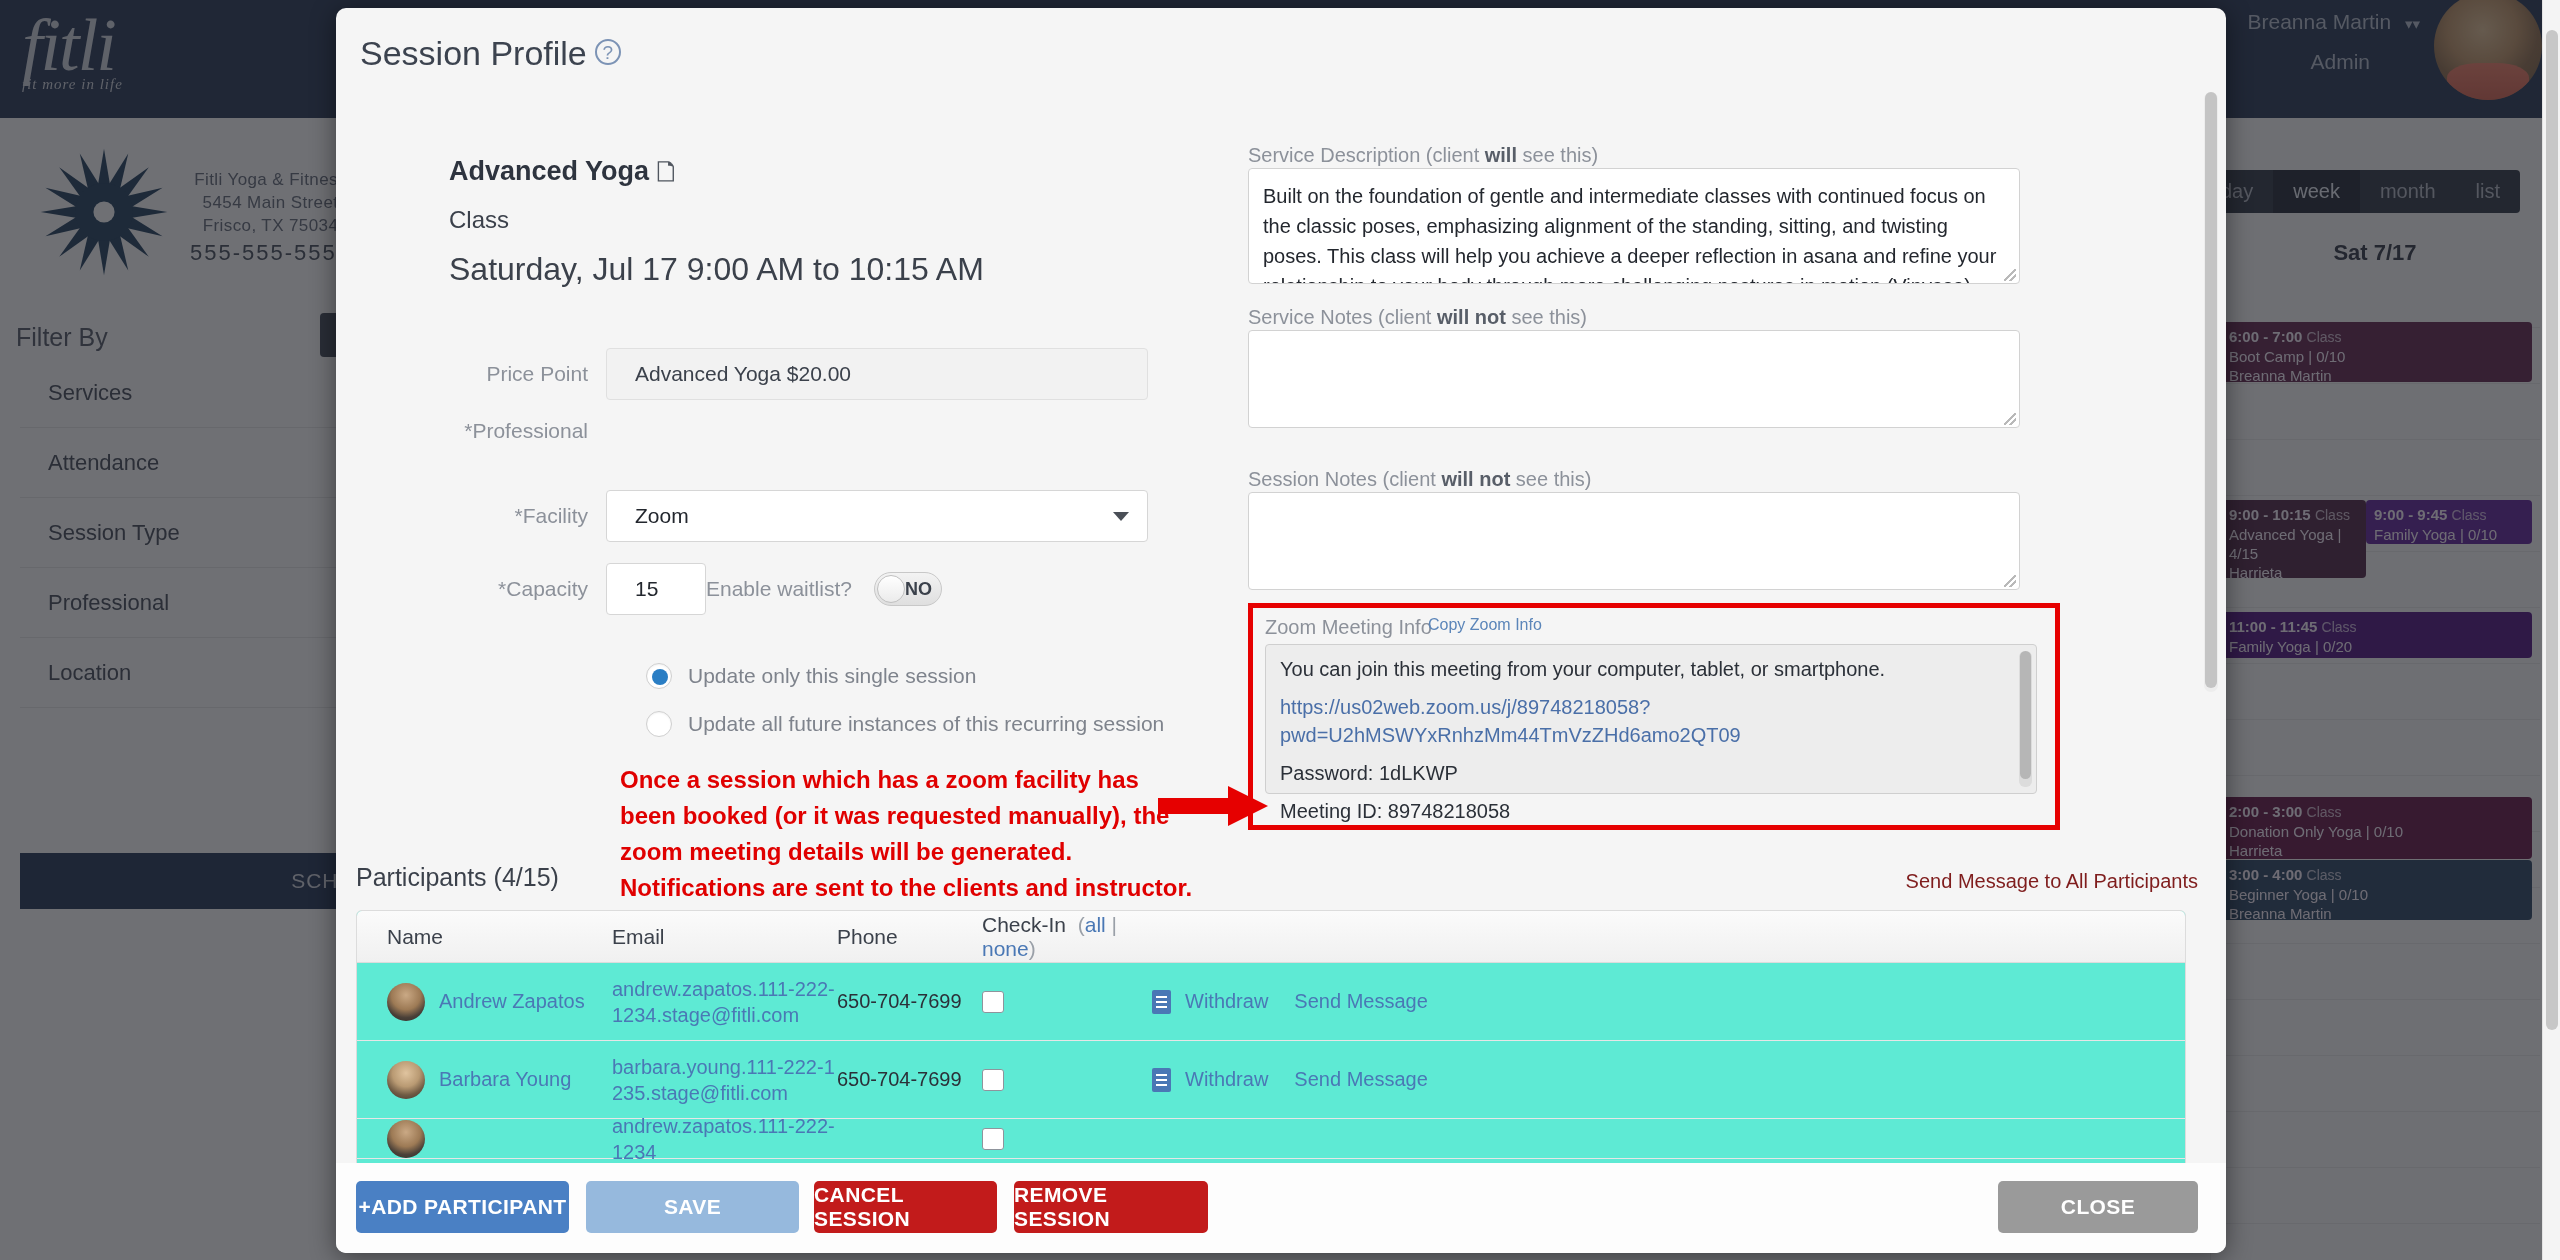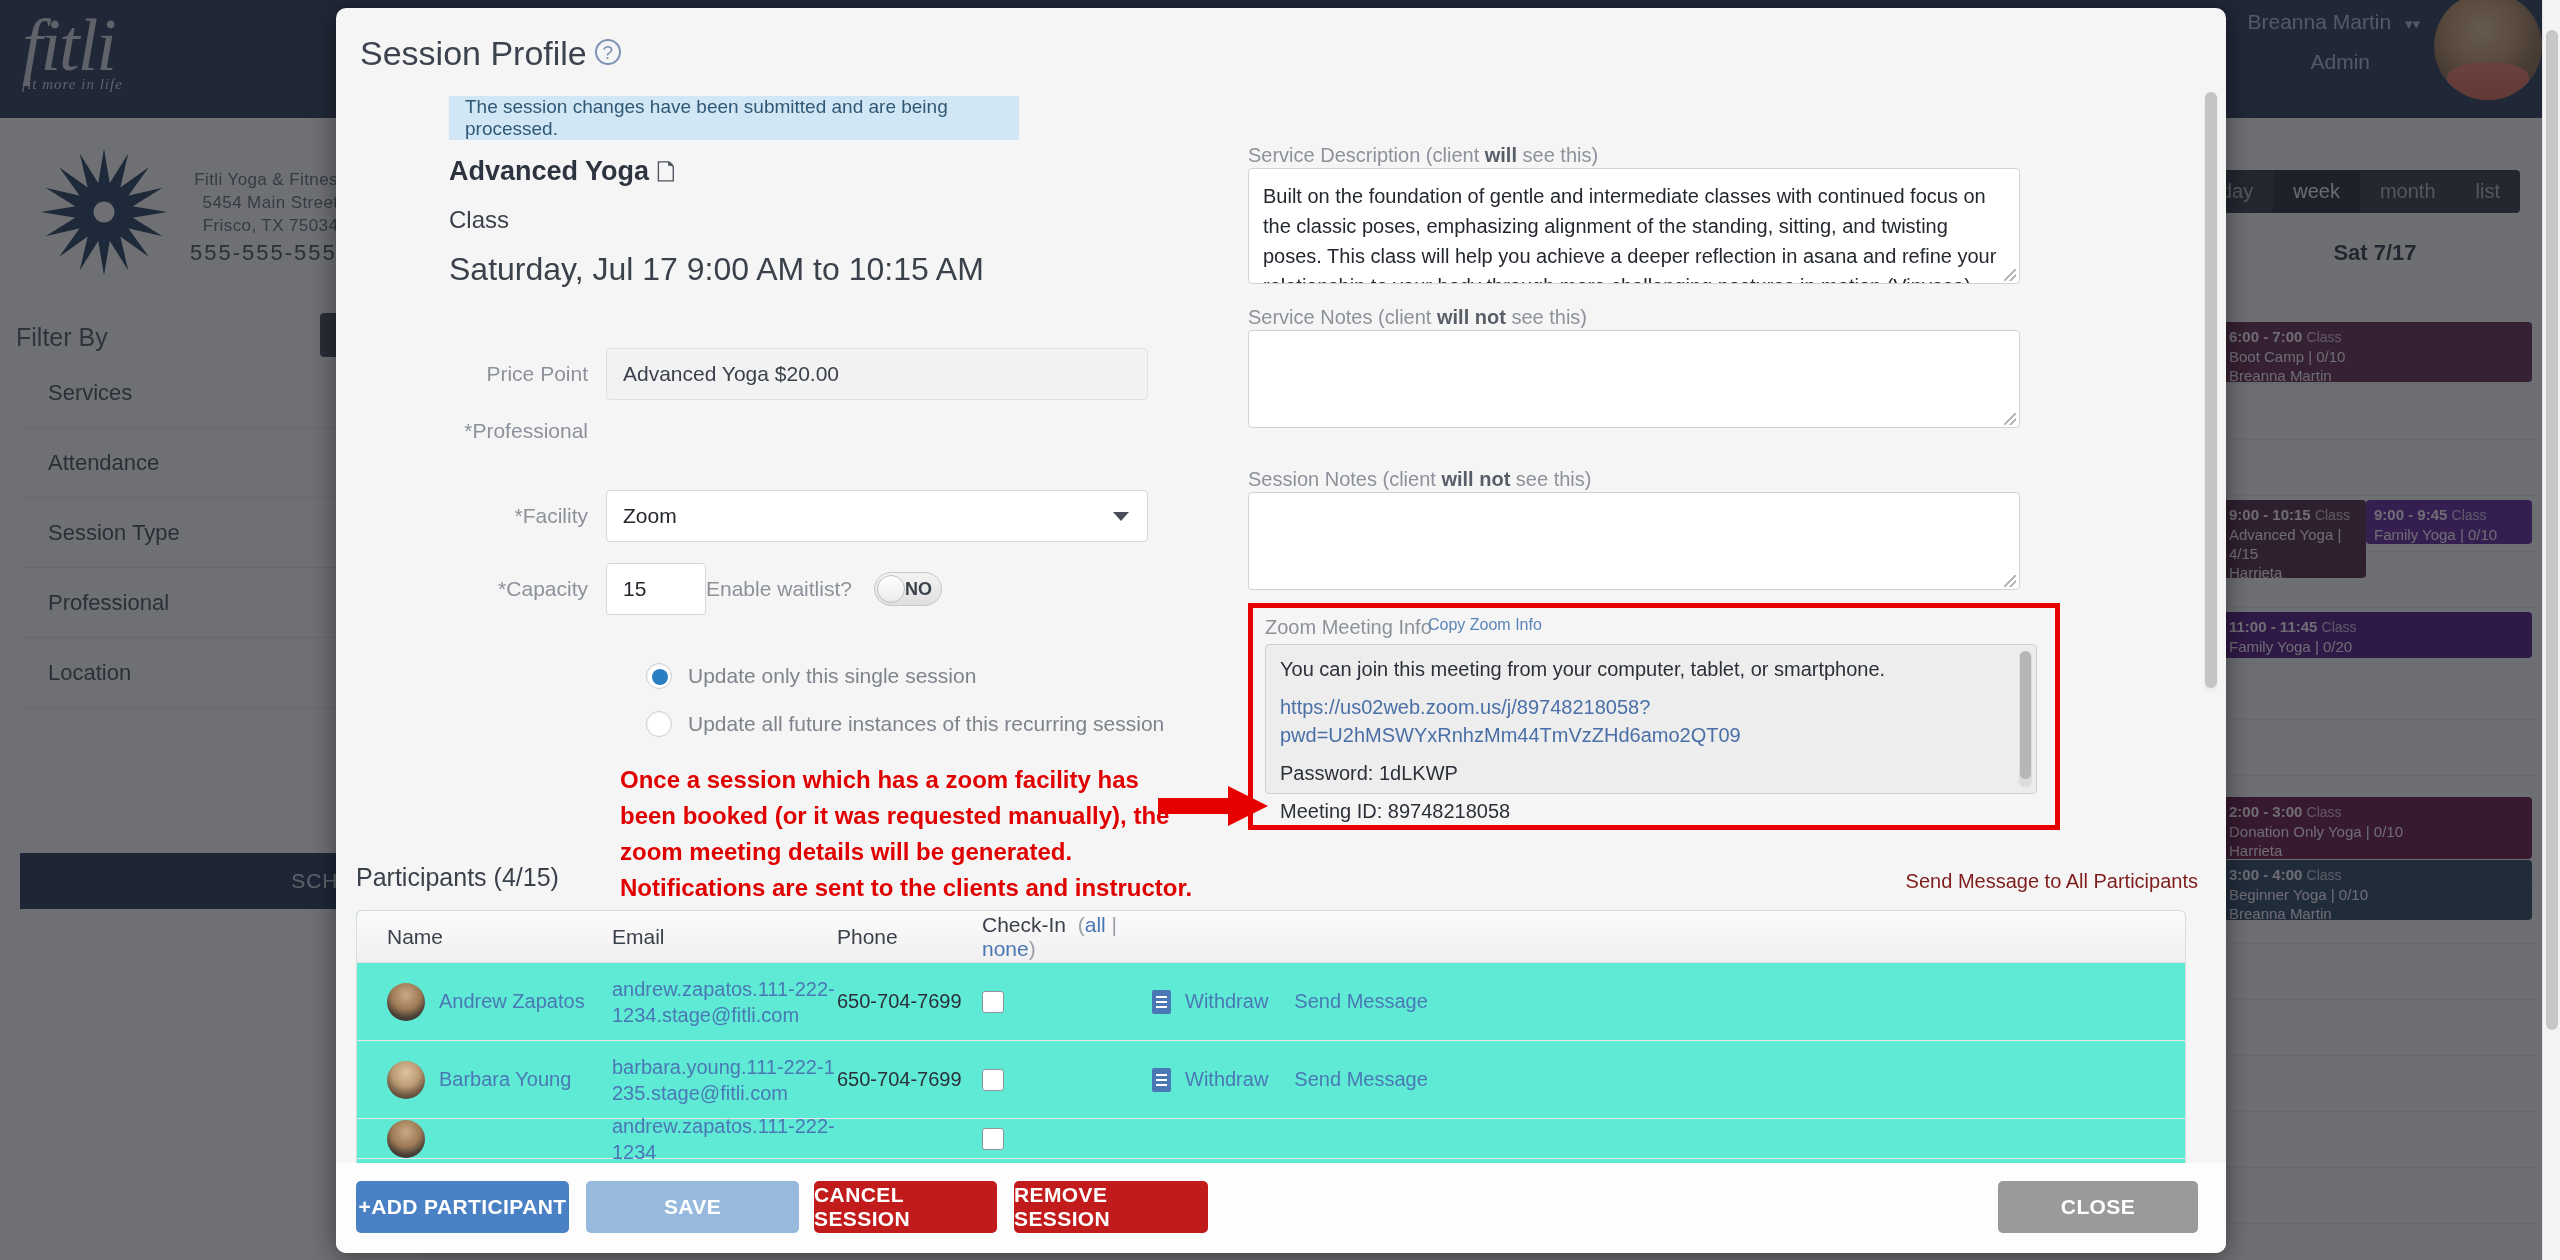--- a/index.html
+++ b/index.html
@@ -164,21 +164,21 @@
     position: absolute; left: 113px; top: 243px; font-size: 32px; color: #3b414b;
   }
 
   .frow { position: absolute; display: flex; align-items: center; }
   .flabel {
     width: 190px; text-align: right; padding-right: 18px;
     color: #8c919a; font-size: 21px;
   }
   .fctl {
     width: 542px; height: 52px; border: 1px solid #d6d6d6; border-radius: 4px;
-    background: #fff; display: flex; align-items: center; padding: 0 16px;
+    background: #fff; display: flex; align-items: center; padding: 0 28px;
     font-size: 21px; color: #23272e; position: relative;
   }
   .fctl.readonly { background: #f2f2f2; color: #3b414b; border-color: #e0e0e0; }
   .fctl.select::after {
     content: ""; position: absolute; right: 18px; top: 21px;
     border-left: 8px solid transparent; border-right: 8px solid transparent;
     border-top: 9px solid #4a4f57;
   }
   .fctl.small { width: 100px; }
 
@@ -431,21 +431,20 @@
 <div id="modal">
 
   <div class="modal-title">
     <span>Session Profile</span><span class="help-icon">?</span>
   </div>
 
   <div class="modal-scroll">
     <div class="thumb"></div>
   </div>
 
-  <div class="alert-banner">The session changes have been submitted and are being processed.</div>
 
   <div class="svc-name">
     <span>Advanced Yoga</span><span class="copy-ic">🗋</span>
   </div>
   <div class="svc-type">Class</div>
   <div class="svc-when">Saturday, Jul 17  9:00 AM to 10:15 AM</div>
 
   <div class="frow" style="left:80px; top:340px">
     <div class="flabel">Price Point</div>
     <div class="fctl readonly">Advanced Yoga $20.00</div>

